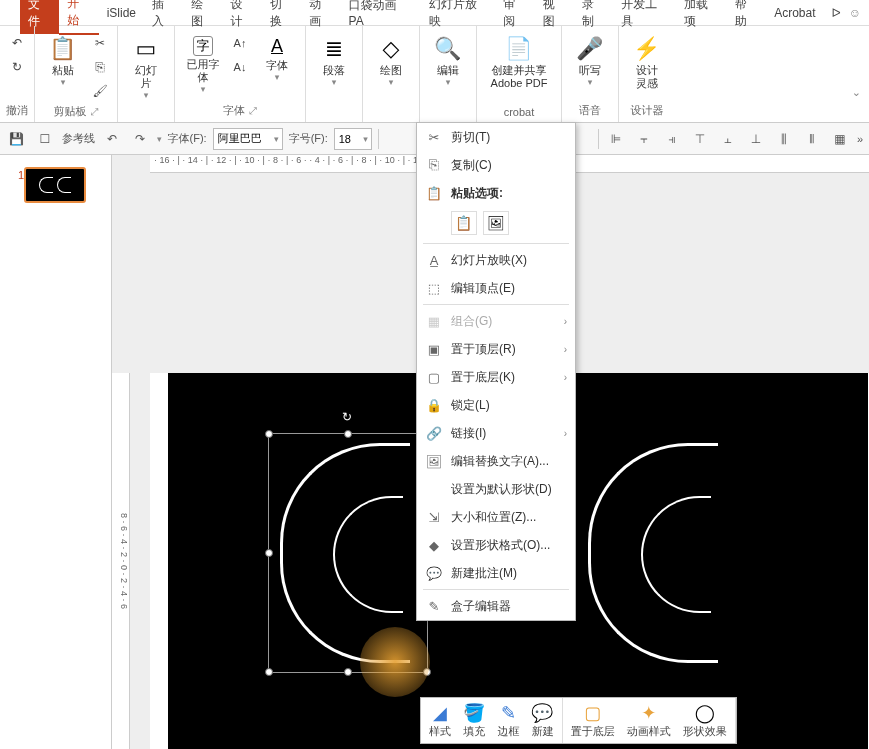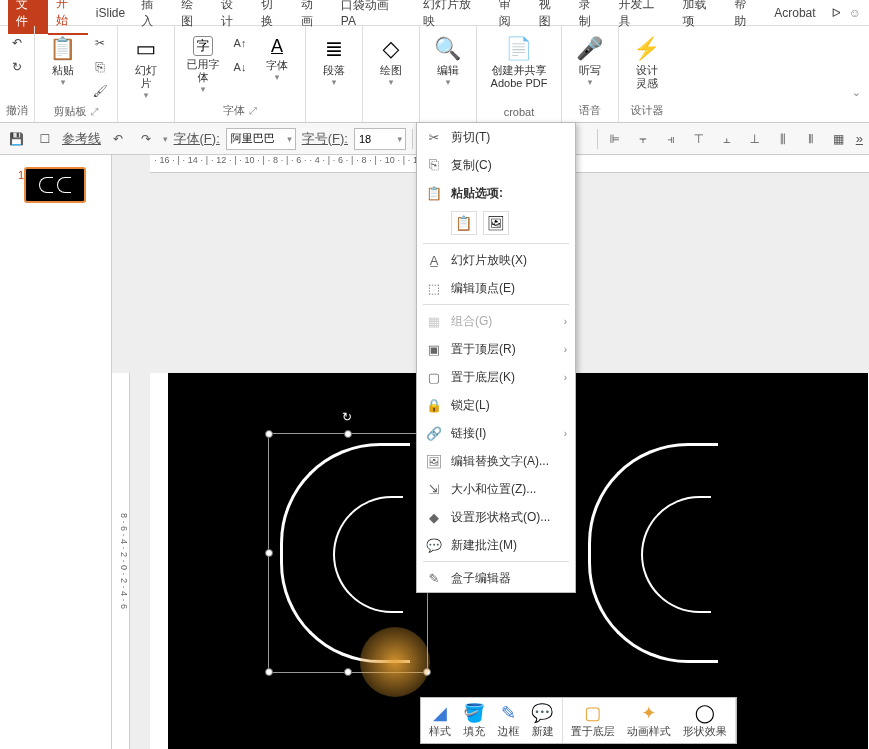--- a/index.html
+++ b/index.html
@@ -1,40 +1,40 @@
 <!DOCTYPE html>
 <html><head>
 <meta charset="utf-8">
 <style>
 * { margin: 0; padding: 0; box-sizing: border-box; font-family: "Microsoft YaHei", sans-serif; }
 body { width: 869px; height: 749px; background: #fff; overflow: hidden; position: relative; font-size: 12px; }
 
 
-.menubar { display: flex; align-items: center; background: #fff; border-bottom: 1px solid #ddd; height: 26px; padding-left: 8px; }
+.menubar { display: flex; align-items: center; background: #fff; border-bottom: 1px solid #ddd; height: 26px; padding-left: 20px; }
 .menubar-item { padding: 4px 8px; color: #444; cursor: pointer; }
 .menubar-item.active { color: #c43e1c; border-bottom: 2px solid #c43e1c; font-weight: 500; }
 .menubar-item.file { background: #c43e1c; color: #fff; }
 .menu-smile { margin-left: auto; margin-right: 8px; color: #888; }
 
 
 .ribbon { display: flex; background: #fff; border-bottom: 1px solid #ccc; height: 97px; }
 .ribbon-group { display: flex; flex-direction: column; border-right: 1px solid #ddd; padding: 2px 6px; }
 .ribbon-group-body { display: flex; align-items: flex-start; flex: 1; gap: 4px; padding-top: 4px; }
 .ribbon-group-label { text-align: center; color: #666; font-size: 11px; padding: 2px 0; display: flex; justify-content: center; align-items: center; gap: 4px; }
 .ribbon-btn-large { display: flex; flex-direction: column; align-items: center; justify-content: center; width: 44px; padding: 4px 2px; cursor: pointer; }
 .ribbon-btn-large .icon { font-size: 22px; margin-bottom: 2px; }
 .ribbon-btn-large .lbl { font-size: 11px; color: #333; text-align: center; line-height: 1.2; }
 .ribbon-col { display: flex; flex-direction: column; gap: 2px; }
 .ribbon-smallbtn { width: 22px; height: 22px; display: flex; align-items: center; justify-content: center; cursor: pointer; color: #444; }
 .dlg-launcher { font-size: 10px; color: #888; }
 
 
 .toolbar2 { display: flex; align-items: center; background: #f7f7f7; border-bottom: 1px solid #ccc; height: 32px; padding: 0 6px; gap: 6px; }
 .tb-btn { width: 22px; height: 22px; display: flex; align-items: center; justify-content: center; cursor: pointer; color: #555; }
-.tb-label { color: #555; font-size: 13px; text-decoration: underline; }
+.tb-label { color: #555; font-size: 11px; }
 .tb-combo { border: 1px solid #bbb; background: #fff; height: 22px; padding: 0 16px 0 4px; display: flex; align-items: center; font-size: 11px; position: relative; }
 .tb-combo::after { content: "▾"; position: absolute; right: 3px; color: #888; font-size: 9px; }
 .tb-sep { width: 1px; height: 20px; background: #ccc; }
 
 
 .workspace { display: flex; height: calc(749px - 26px - 97px - 32px); position: relative; }
 .slide-panel { width: 112px; background: #fff; border-right: 1px solid #ccc; padding: 8px 6px; }
 .slide-num { position: absolute; left: 12px; top: 6px; color: #c43e1c; font-size: 11px; }
 .slide-thumb-wrap { position: relative; padding-top: 4px; }
 .slide-thumb { width: 62px; height: 36px; background: #000; border: 2px solid #e88b3f; border-radius: 3px; margin-left: 18px; display: flex; align-items: center; justify-content: center; gap: 4px; }
@@ -247,21 +247,21 @@
 <div class="toolbar2">
   <div class="tb-btn">💾</div>
   <div class="tb-btn">☐</div>
   <span class="tb-label">参考线</span>
   <div class="tb-btn">↶</div>
   <div class="tb-btn">↷</div>
   <span style="font-size:9px;color:#888">▾</span>
   <span class="tb-label">字体(F):</span>
   <div class="tb-combo" style="width:70px">阿里巴巴</div>
   <span class="tb-label">字号(F):</span>
-  <div class="tb-combo" style="width:52px">18</div>
+  <div class="tb-combo" style="width:38px">18</div>
   <div class="tb-sep"></div>
   <div style="flex:1"></div>
   <div class="tb-sep"></div>
   <div class="tb-btn">⊫</div>
   <div class="tb-btn">⫟</div>
   <div class="tb-btn">⫣</div>
   <div class="tb-btn">⊤</div>
   <div class="tb-btn">⫠</div>
   <div class="tb-btn">⊥</div>
   <div class="tb-btn">⫼</div>
@@ -358,20 +358,24 @@
   <div class="cm-item">
       <span class="cm-icon">🔗</span>
       <span>链接(I)</span>
       <span class="cm-arrow">›</span>
     </div>
   <div class="cm-item">
       <span class="cm-icon">🖼</span>
       <span>编辑替换文字(A)...</span>
     </div>
   <div class="cm-item">
+      <span class="cm-icon"></span>
+      <span>设置为默认形状(D)</span>
+    </div>
+  <div class="cm-item">
       <span class="cm-icon">⇲</span>
       <span>大小和位置(Z)...</span>
     </div>
   <div class="cm-item">
       <span class="cm-icon">◆</span>
       <span>设置形状格式(O)...</span>
     </div>
   <div class="cm-item">
       <span class="cm-icon">💬</span>
       <span>新建批注(M)</span>

